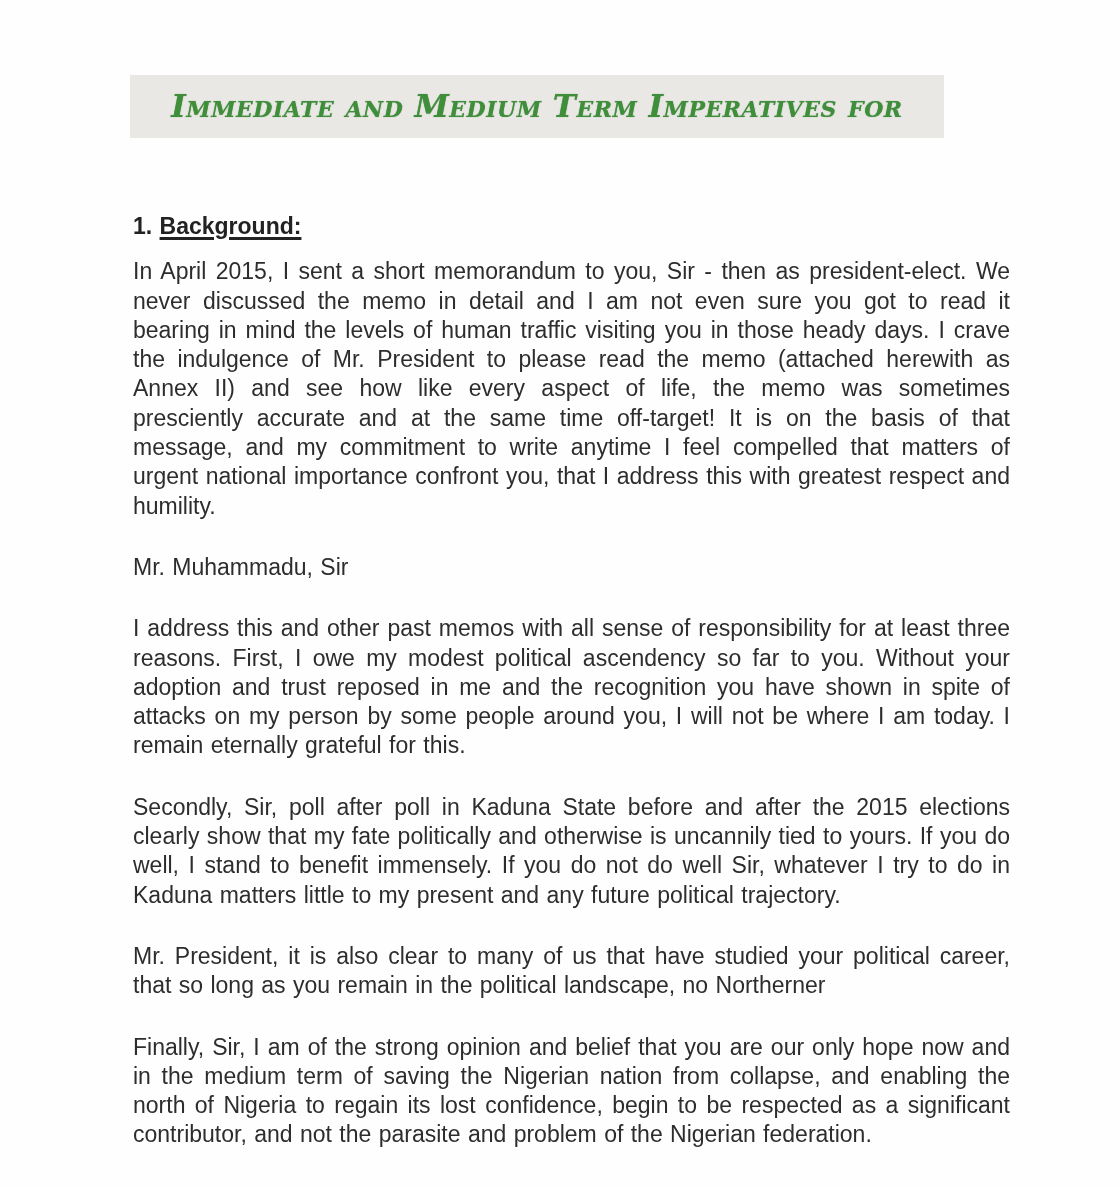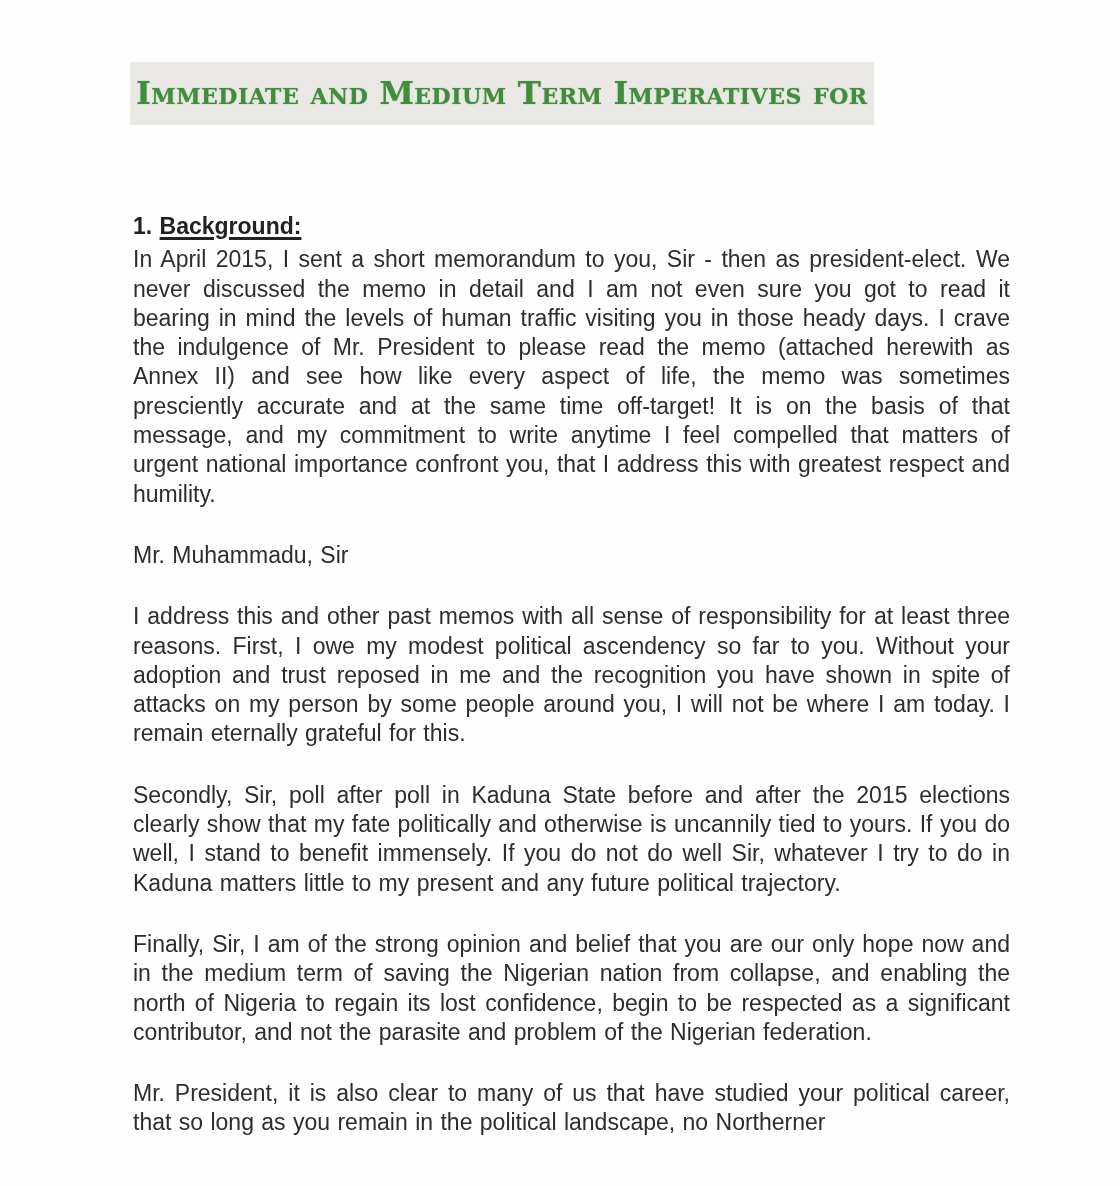--- a/index.html
+++ b/index.html
@@ -11,25 +11,26 @@
     position: relative;
     width: 1120px;
     height: 1186px;
     background: #fefefe;
     overflow: hidden;
     font-family: "Liberation Sans", sans-serif;
   }
   .title-banner {
     position: absolute;
     left: 130px;
-    top: 62px;
-    width: 744px;
+    top: 75px;
+    width: 814px;
     background: #e9e8e5;
     padding: 9px 0 10px 0;
     text-align: center;
+    font-style: italic;
   }
   .title-line {
     font-family: "DejaVu Serif", serif;
     font-variant: small-caps;
     font-weight: bold;
     font-size: 31px;
     line-height: 44px;
     color: #3f8f3a;
     letter-spacing: 0.5px;
     text-shadow: 0 0 1px rgba(46, 107, 40, 0.65);
@@ -53,21 +54,21 @@
   .section-heading .underlined {
     text-decoration: underline;
     text-decoration-thickness: 2.5px;
     text-underline-offset: 3px;
   }
   .content p {
     margin: 0 0 32px 0;
     text-align: justify;
   }
   .content p.no-top {
-    margin-top: 4px;
+    margin-top: 16px;
   }
   .content p:last-child {
     margin-bottom: 0;
   }
   .salutation {
     text-align: left !important;
   }
 </style>
 </head>
 <body>
@@ -83,19 +84,19 @@
     <div class="section-heading"><span>1.</span>&nbsp;<span class="underlined">Background:</span></div>
 
     <p class="no-top">In April 2015, I sent a short memorandum to you, Sir - then as president-elect. We never discussed the memo in detail and I am not even sure you got to read it bearing in mind the levels of human traffic visiting you in those heady days. I crave the indulgence of Mr. President to please read the memo (attached herewith as Annex II) and see how like every aspect of life, the memo was sometimes presciently accurate and at the same time off-target! It is on the basis of that message, and my commitment to write anytime I feel compelled that matters of urgent national importance confront you, that I address this with greatest respect and humility.</p>
 
     <p class="salutation">Mr. Muhammadu, Sir</p>
 
     <p>I address this and other past memos with all sense of responsibility for at least three reasons. First, I owe my modest political ascendency so far to you. Without your adoption and trust reposed in me and the recognition you have shown in spite of attacks on my person by some people around you, I will not be where I am today. I remain eternally grateful for this.</p>
 
     <p>Secondly, Sir, poll after poll in Kaduna State before and after the 2015 elections clearly show that my fate politically and otherwise is uncannily tied to yours. If you do well, I stand to benefit immensely. If you do not do well Sir, whatever I try to do in Kaduna matters little to my present and any future political trajectory.</p>
 
+    <p>Mr. President, it is also clear to many of us that have studied your political career, that so long as you remain in the political landscape, no Northerner</p>
+
     <p>Finally, Sir, I am of the strong opinion and belief that you are our only hope now and in the medium term of saving the Nigerian nation from collapse, and enabling the north of Nigeria to regain its lost confidence, begin to be respected as a significant contributor, and not the parasite and problem of the Nigerian federation.</p>
-
-    <p>Mr. President, it is also clear to many of us that have studied your political career, that so long as you remain in the political landscape, no Northerner</p>
 
   </div>
 
 </div>
 
 </body></html>

